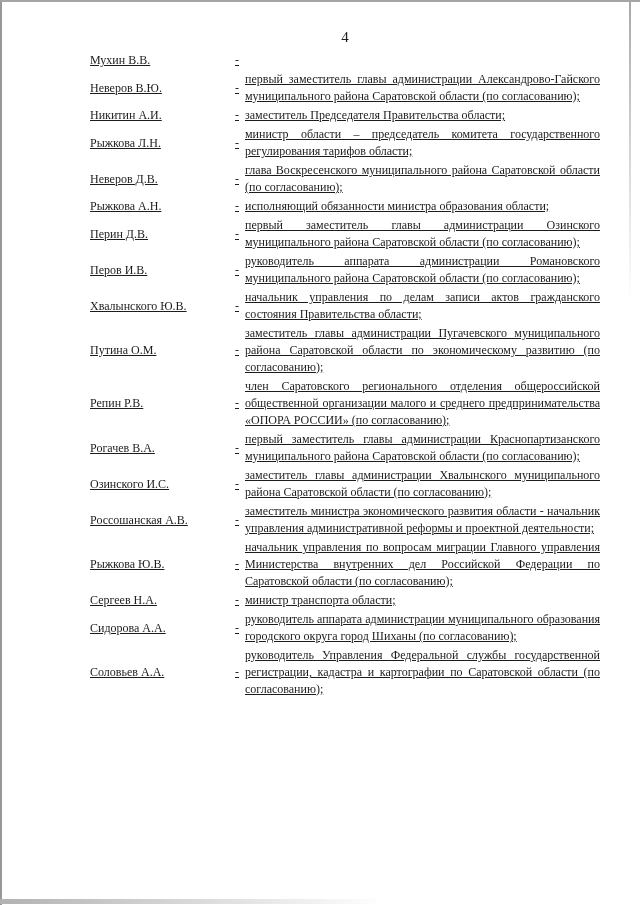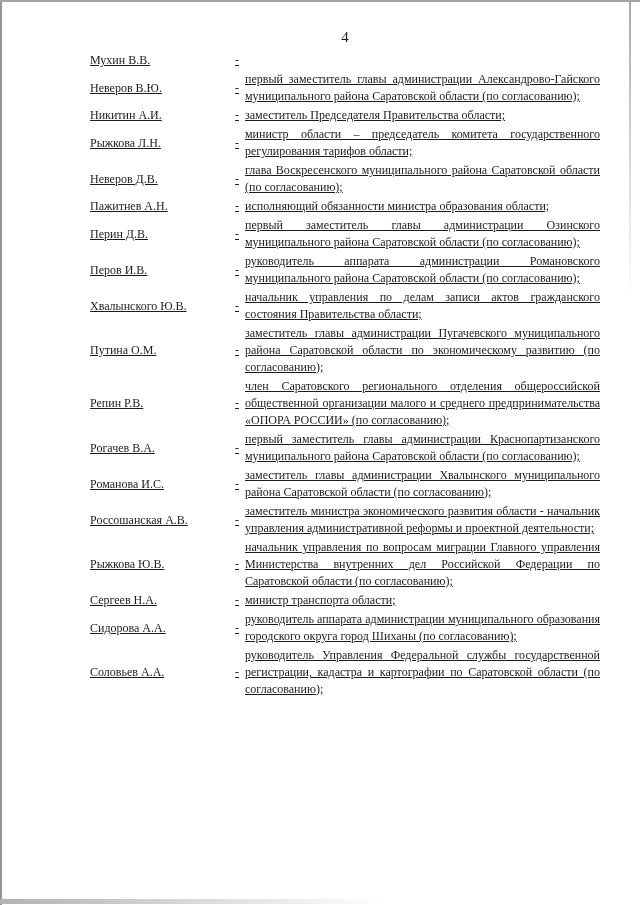--- a/index.html
+++ b/index.html
@@ -98,21 +98,21 @@
       <div class="desc">министр области – председатель комитета государственного регулирования тарифов области;</div>
     </div>
 
     <div class="entry">
       <div class="name">Неверов Д.В.</div>
       <div class="dash">-</div>
       <div class="desc">глава Воскресенского муниципального района Саратовской области (по согласованию);</div>
     </div>
 
     <div class="entry">
-      <div class="name">Пажитнев А.Н.</div>
+      <div class="name">Рыжкова А.Н.</div>
       <div class="dash">-</div>
       <div class="desc">исполняющий обязанности министра образования области;</div>
     </div>
 
     <div class="entry">
       <div class="name">Перин Д.В.</div>
       <div class="dash">-</div>
       <div class="desc">первый заместитель главы администрации Озинского муниципального района Саратовской области (по согласованию);</div>
     </div>
 
@@ -140,21 +140,21 @@
       <div class="desc">член Саратовского регионального отделения общероссийской общественной организации малого и среднего предпринимательства «ОПОРА РОССИИ» (по согласованию);</div>
     </div>
 
     <div class="entry">
       <div class="name">Рогачев В.А.</div>
       <div class="dash">-</div>
       <div class="desc">первый заместитель главы администрации Краснопартизанского муниципального района Саратовской области (по согласованию);</div>
     </div>
 
     <div class="entry">
-      <div class="name">Романова И.С.</div>
+      <div class="name">Озинского И.С.</div>
       <div class="dash">-</div>
       <div class="desc">заместитель главы администрации Хвалынского муниципального района Саратовской области (по согласованию);</div>
     </div>
 
     <div class="entry">
       <div class="name">Россошанская А.В.</div>
       <div class="dash">-</div>
       <div class="desc">заместитель министра экономического развития области - начальник управления административной реформы и проектной деятельности;</div>
     </div>
 

